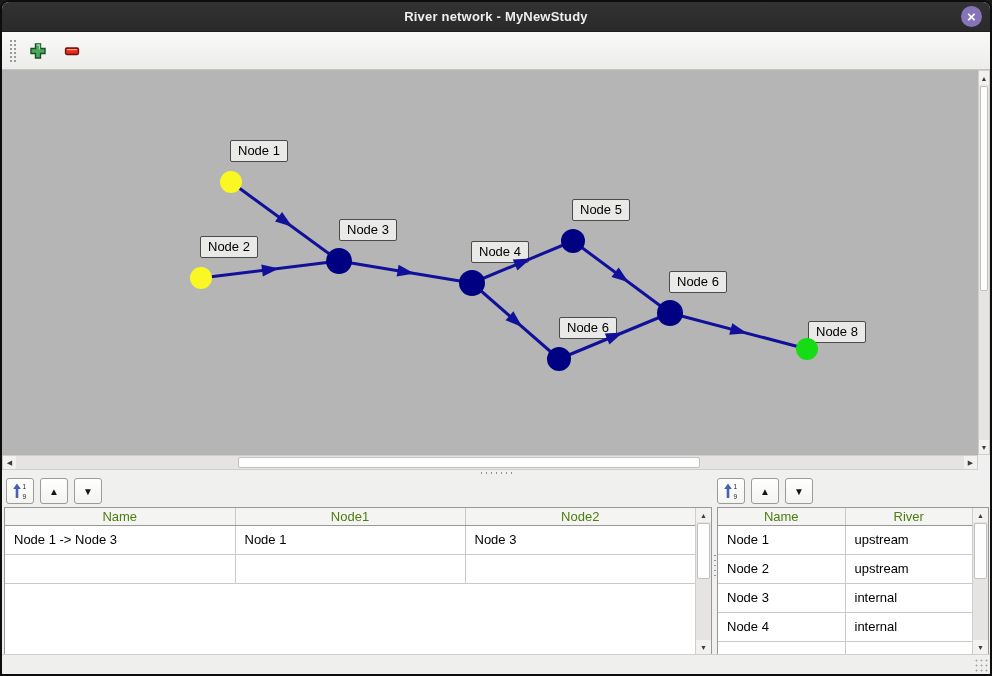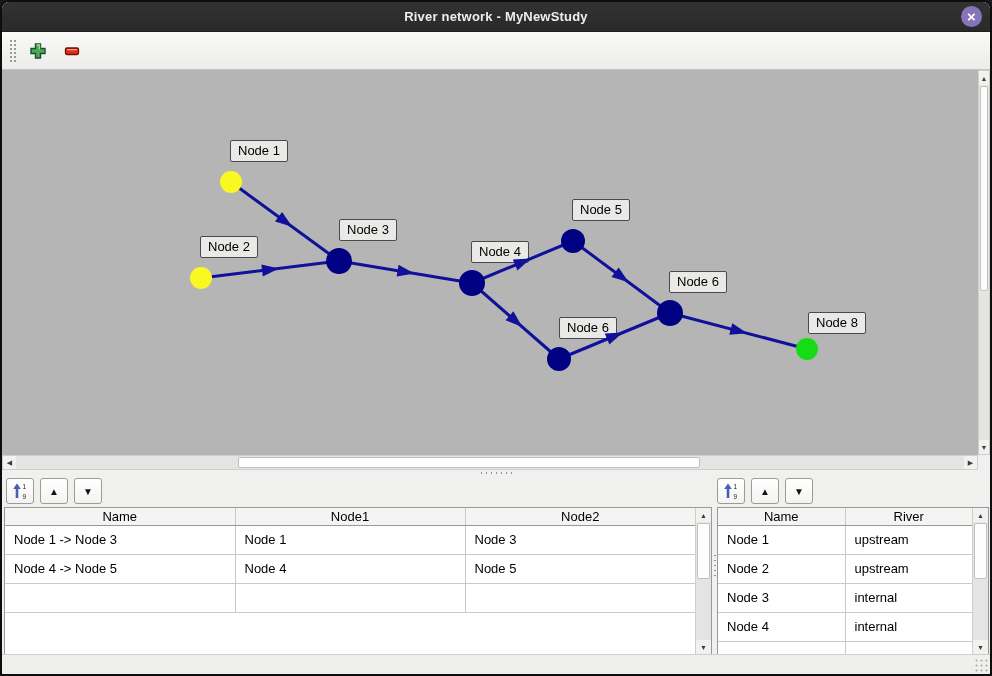--- a/index.html
+++ b/index.html
@@ -90,21 +90,21 @@
   }
   
   .grid {
     position:absolute; top:32px; height:148px; background:#fff;
     border:1px solid #98989a; overflow:hidden;
   }
   .grid-inner { position:absolute; top:0; left:0; bottom:0; }
   table { border-collapse:collapse; table-layout:fixed; width:100%; }
   th {
     height:17px; background:#f4f4f2; border-bottom:1px solid #98989a; border-right:1px solid #c9c9c7;
-    font-size:13px; font-weight:normal; color:#000000; text-align:center; padding:0 4px;
+    font-size:13px; font-weight:normal; color:#4d7c0f; text-align:center; padding:0 4px;
   }
   td {
     height:29px; border-bottom:1px solid #c9c9c7; border-right:1px solid #c9c9c7;
     font-size:13px; color:#000; padding:0 0 0 9px; background:#fff;
     overflow:hidden; white-space:nowrap;
   }
   th:last-child, td:last-child { border-right:none; }
   .grid .vscroll { top:0; right:0; bottom:0; height:auto; border:none; border-left:1px solid #cfcec9; background:#e5e4e2; }
   .grid .vs-thumb { left:1px; right:1px; top:15px; height:56px; position:absolute; background:#fdfdfd; border:1px solid #c2c1bd; border-radius:2px; }
   
@@ -148,21 +148,21 @@
 
   <div class="canvas">
     <div id="label-layer">
         <div class="node-label" style="left: 228px; top: 70px;">Node 1</div>
         <div class="node-label" style="left: 198px; top: 166px;">Node 2</div>
         <div class="node-label" style="left: 337px; top: 149px;">Node 3</div>
         <div class="node-label" style="left: 469px; top: 171px;">Node 4</div>
         <div class="node-label" style="left: 570px; top: 129px;">Node 5</div>
         <div class="node-label" style="left: 557px; top: 247px;">Node 6</div>
         <div class="node-label" style="left: 667px; top: 201px;">Node 6</div>
-        <div class="node-label" style="left: 806px; top: 242px;">Node 8</div>
+        <div class="node-label" style="left: 806px; top: 251px;">Node 8</div>
       </div>
     <svg id="net-svg" width="976" height="385">
         <line x1="229" y1="112" x2="337" y2="191" stroke="#10109a" stroke-width="3"></line>
         <polygon points="290.26405463961527,156.81352144934823 273.00071490966536,151.61957291587845 280.08541017546304,141.93416672972472" fill="#10109a"></polygon>
         <line x1="199" y1="208" x2="337" y2="191" stroke="#10109a" stroke-width="3"></line>
         <polygon points="276.932478311128,198.39962223703495 260.7936044543074,206.43309910783205 259.3264341036873,194.52312802632804" fill="#10109a"></polygon>
         <line x1="337" y1="191" x2="470" y2="213" stroke="#10109a" stroke-width="3"></line>
         <polygon points="412.37934309089684,203.46876351879496 394.62807490667285,206.6139944883357 396.58642626506617,194.77487036713993" fill="#10109a"></polygon>
         <line x1="470" y1="213" x2="571" y2="171" stroke="#10109a" stroke-width="3"></line>
         <polygon points="528.8101245274372,188.54430465195682 515.4170195409735,200.61181221655207 510.8094257435826,189.53164617996916" fill="#10109a"></polygon>
@@ -243,25 +243,20 @@
                 <th>Node2</th>
               </tr>
             </thead>
             <tbody>
               <tr>
                 <td>Node 1 -&gt; Node 3</td>
                 <td>Node 1</td>
                 <td>Node 3</td>
               </tr>
               <tr>
-                <td>Node 4 -&gt; Node 5</td>
-                <td>Node 4</td>
-                <td>Node 5</td>
-              </tr>
-              <tr>
                 <td></td>
                 <td></td>
                 <td></td>
               </tr>
             </tbody>
           </table>
       </div>
       <div class="vscroll" style="width:16px;">
         <div class="sb-arrow vs-up">▲</div>
         <div class="vs-thumb"></div>

